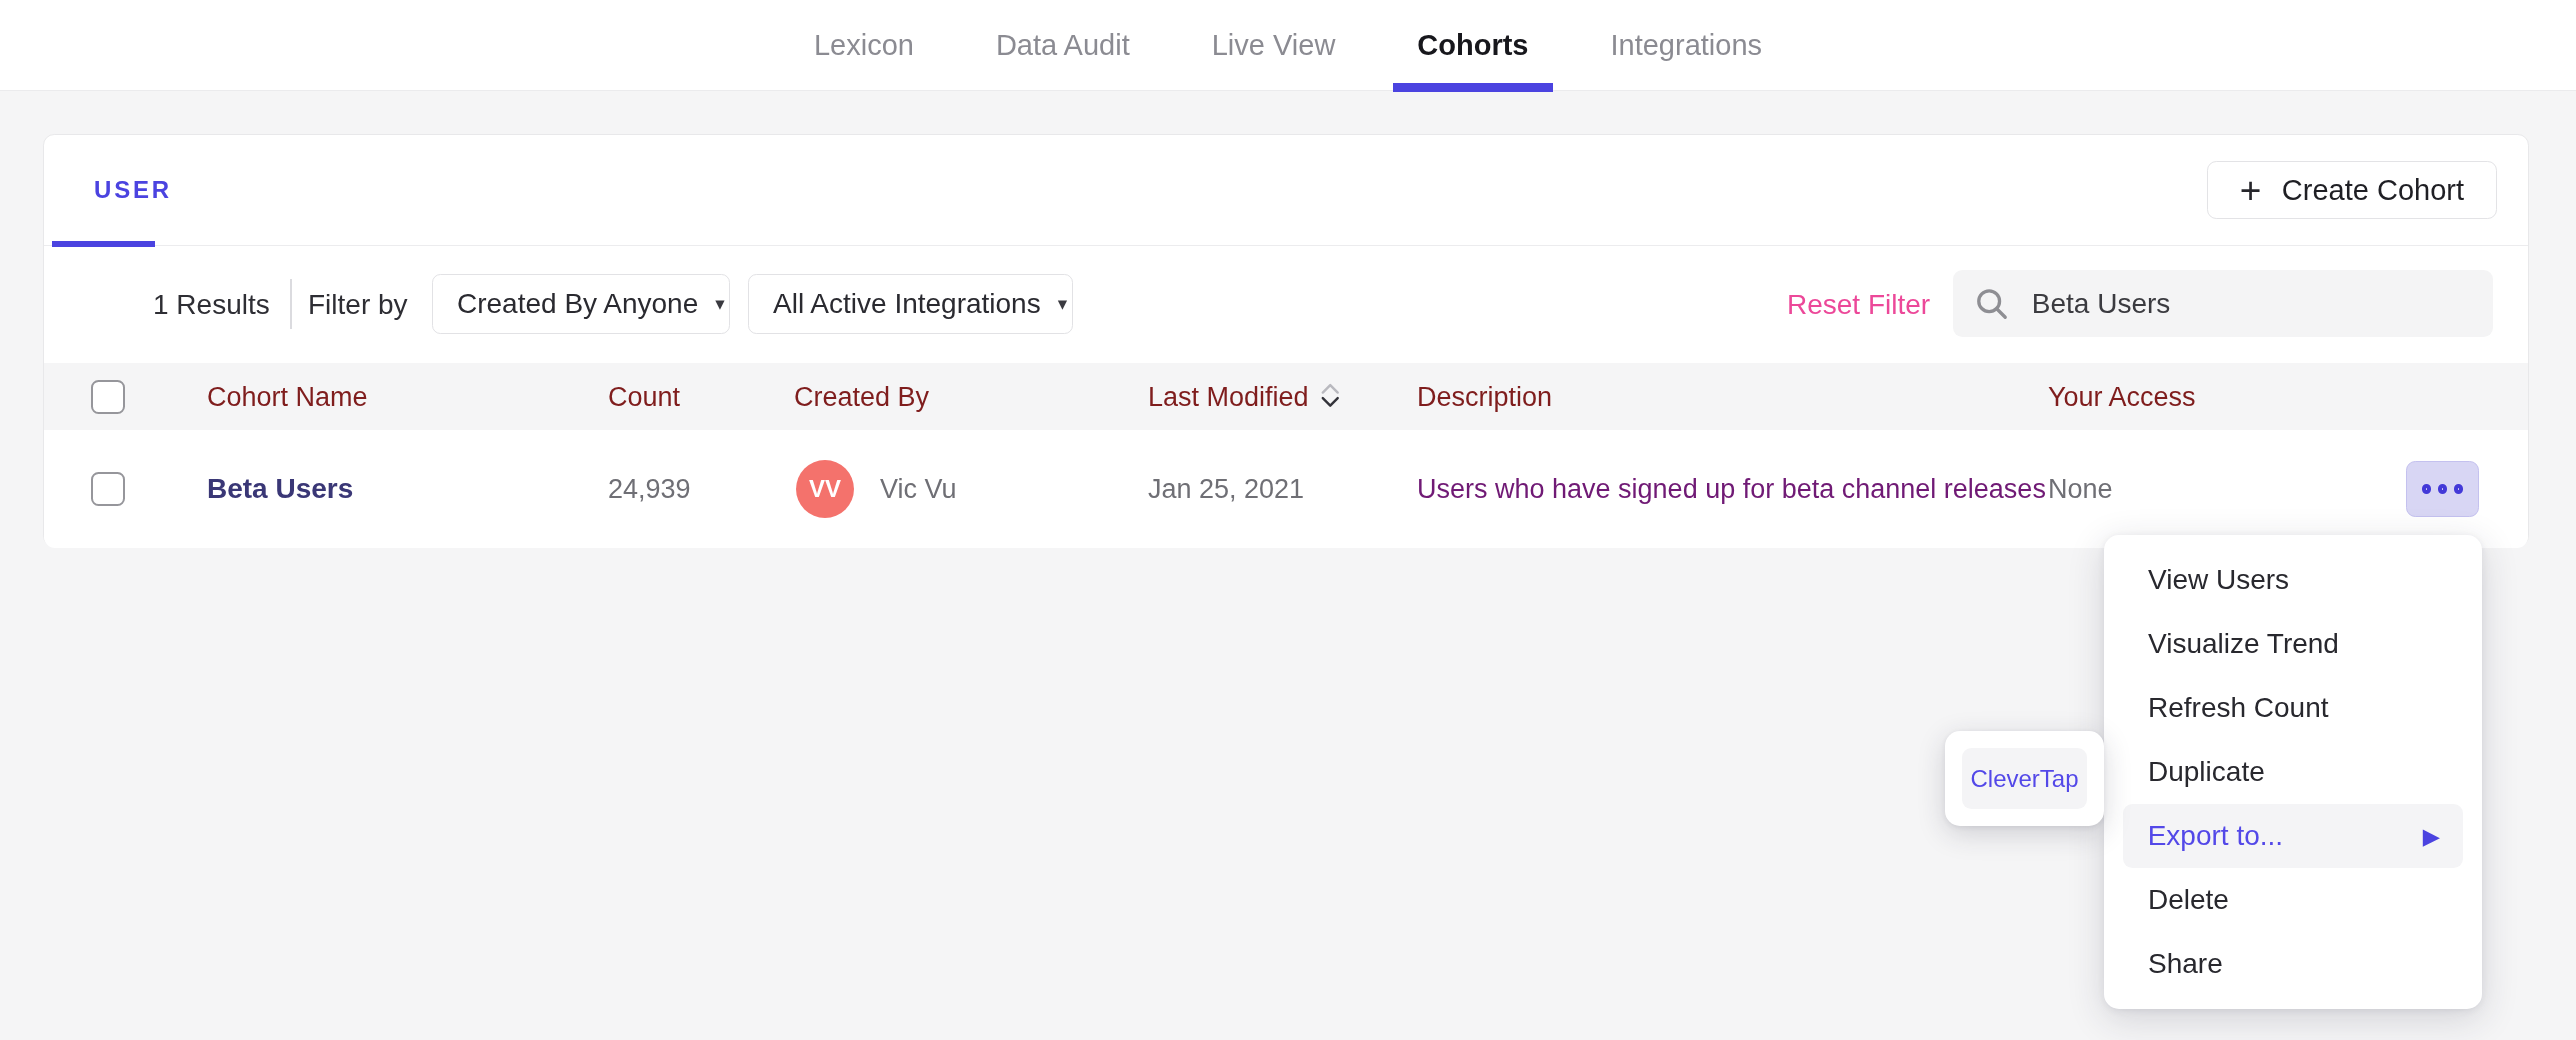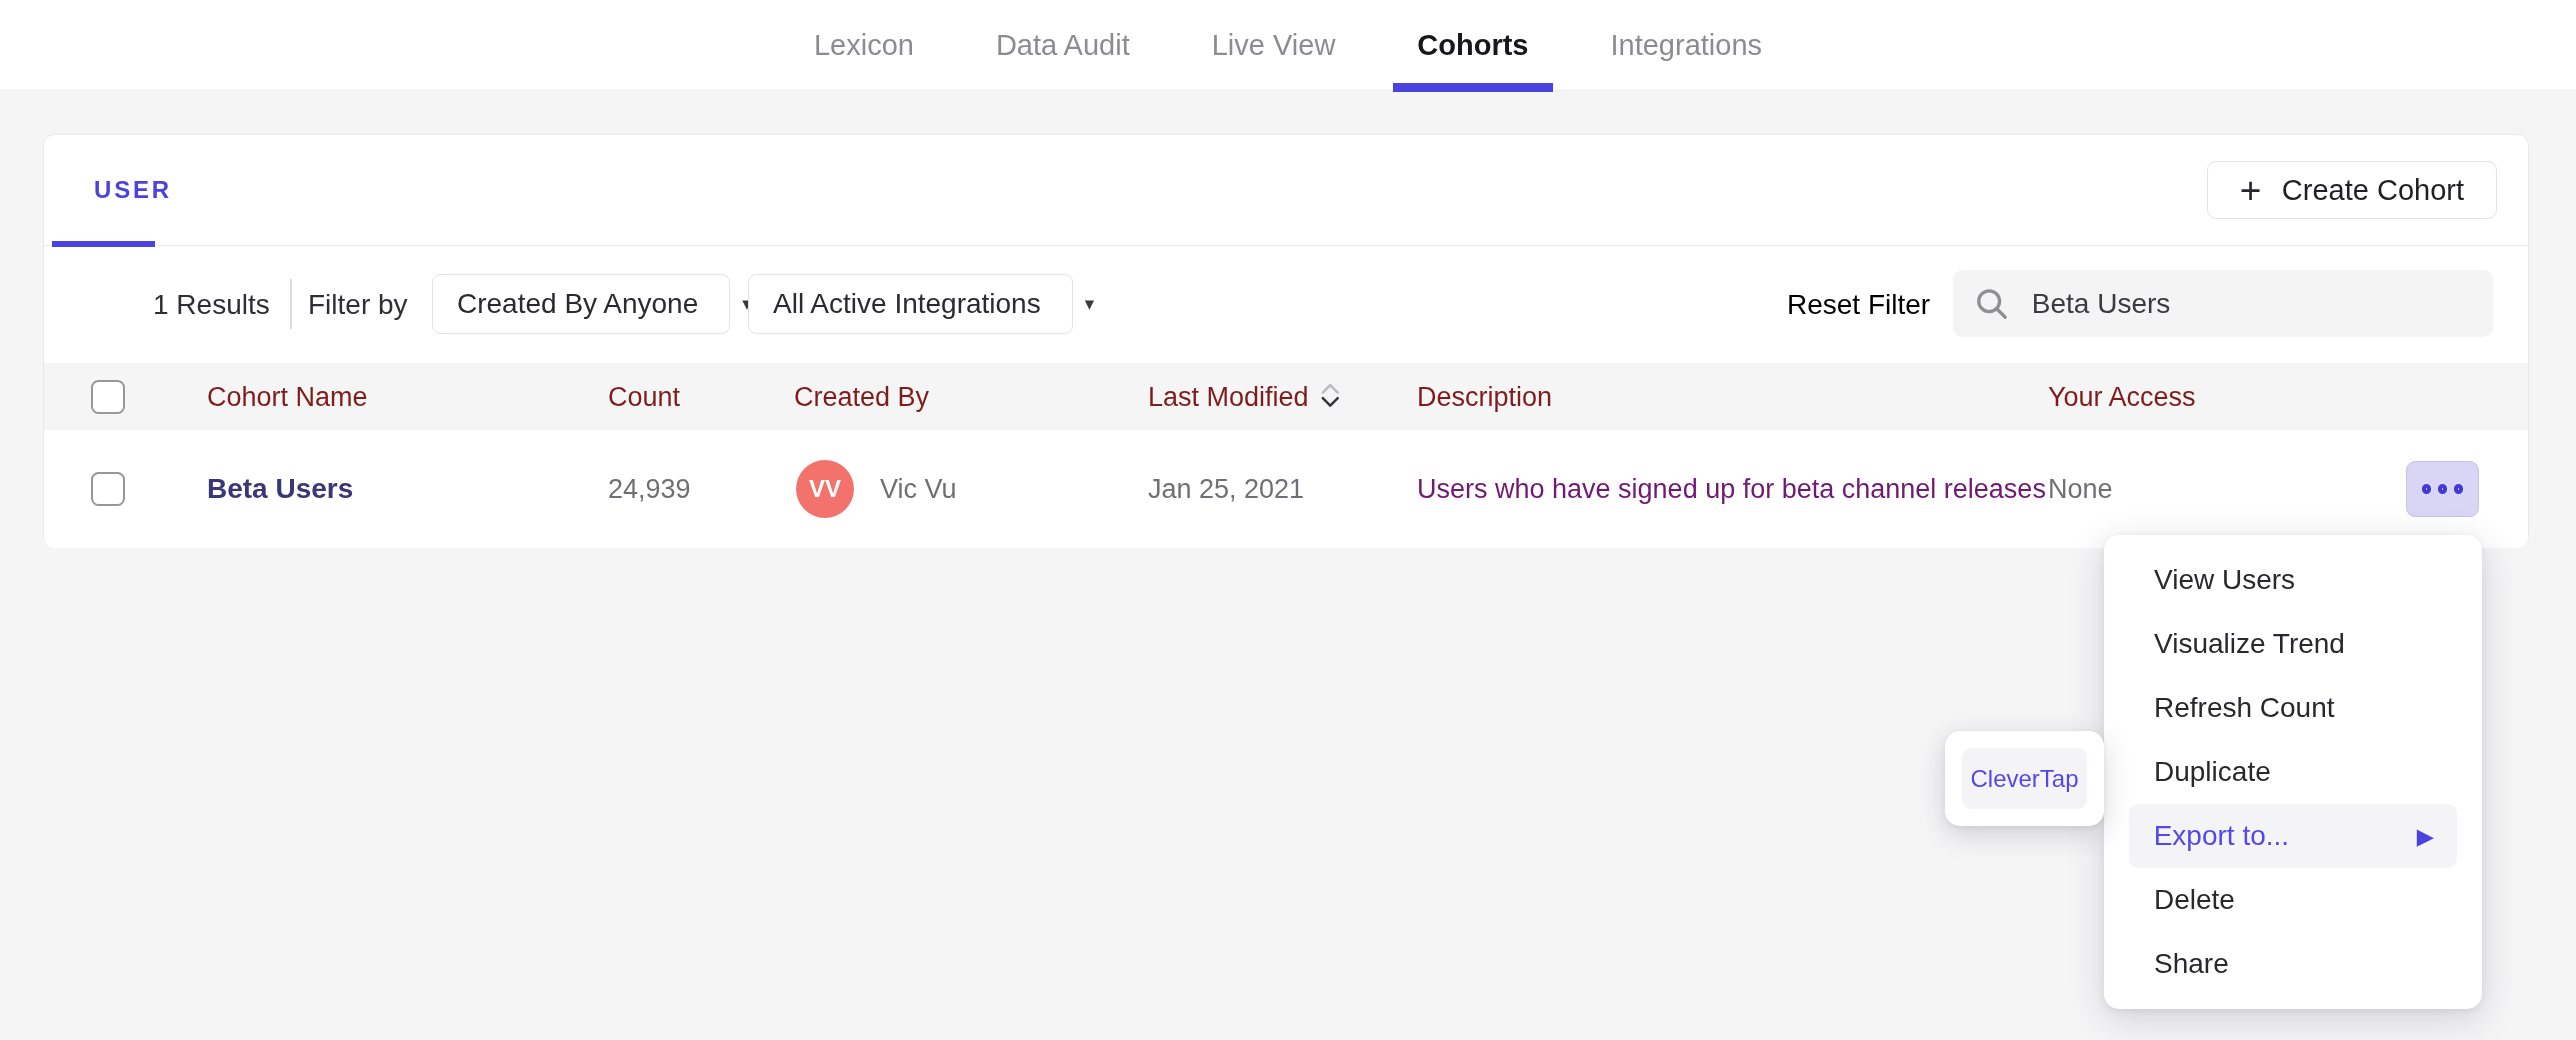--- a/index.html
+++ b/index.html
@@ -60,27 +60,27 @@
   .toolbar { position:absolute; left:0; top:111px; width:100%; height:117px; }
   .results-count { position:absolute; left:109px; top:50%; transform:translateY(-50%);
     font-size:28px; color:#2e2e34; }
   .v-divider { position:absolute; left:246px; top:33px; width:1.9px; height:50px; background:#dbdbdf; }
   .filter-by { position:absolute; left:264px; top:50%; transform:translateY(-50%);
     font-size:28px; color:#2e2e34; }
   .dropdown {
     position:absolute; top:28px; height:60px;
     display:flex; align-items:center; justify-content:space-between; padding:0 24px;
     border:1.9px solid #e2e2e5; border-radius:8.4px; background:#fff;
-    font-size:28px; color:#2a2a30; cursor:pointer; white-space:nowrap;gap:27px;
+    font-size:28px; color:#2a2a30; cursor:pointer; white-space:nowrap;
   }
   .dd-created { left:388px; width:298px; }
   .dd-integrations { left:704px; width:325px; }
   .dropdown .caret { font-size:18.7px; color:#3a3a40; margin-left:17px; }
   .reset-filter { position:absolute; left:1743px; top:50%; transform:translateY(-50%);
-    font-size:28px; color:#000000; cursor:pointer; }
+    font-size:28px; color:#ec4899; cursor:pointer; }
   .searchbox {
     position:absolute; left:1909px; top:24px; width:540px; height:67px;
     background:#f4f4f5; border-radius:9.3px;
     display:flex; align-items:center; padding:0 22.4px;
   }
   .searchbox input {
     border:none; background:transparent; outline:none;
     font-family:"Liberation Sans", sans-serif;
     font-size:28px; color:#3b3b40; width:100%; margin-left:22.4px;
   }
@@ -126,21 +126,21 @@
     display:flex; align-items:center; justify-content:center; gap:6.5px; cursor:pointer;
   }
   .more-btn .dot {
     width:9.3px; height:9.3px; border:4.7px solid #4339d8; border-radius:50%;
     background:transparent;
   }
 
   
   .context-menu {
     position:absolute; left:2104px; top:535px; width:378px;
-    background:#ffffff; border-radius:15px; padding:13px 6px;
+    background:#ffffff; border-radius:15px; padding:13px 0;
     box-shadow:0 9.3px 37px rgba(40,40,60,0.16), 0 1.9px 7.5px rgba(40,40,60,0.08);
     z-index:10;
   }
   .menu-item {
     height:64px; display:flex; align-items:center; padding-left:44px;
     font-size:28px; color:#28282e; cursor:pointer; white-space:nowrap;
   }
   .menu-item.highlight {
     margin:0 18.7px; padding-left:25px; padding-right:23.4px;
     background:#f4f4f6; border-radius:9.3px; color:#5348e8;

